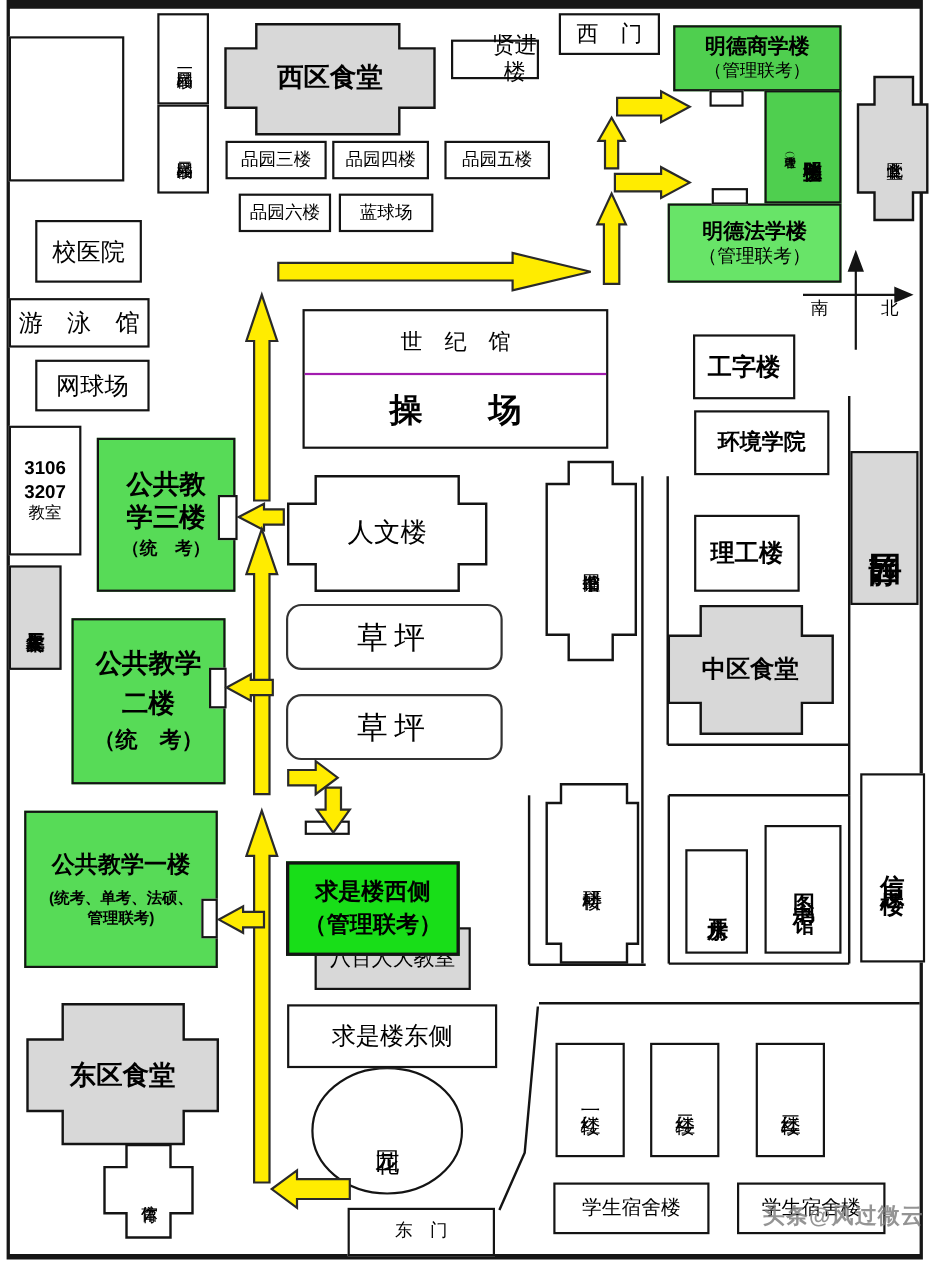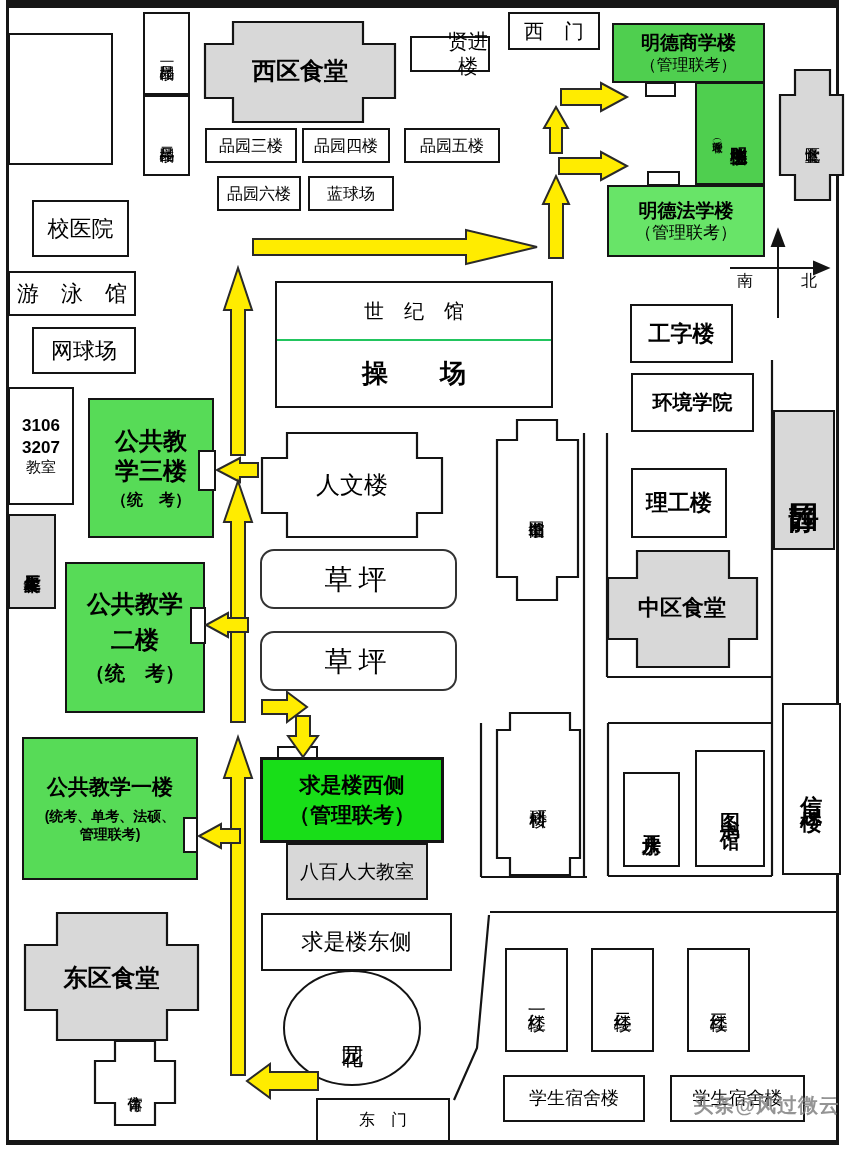--- a/index.html
+++ b/index.html
@@ -110,32 +110,32 @@
       <div class="bold" style="font-size:17px;">3106</div>
       <div class="bold" style="font-size:17px;">3207</div>
       <div style="font-size:15px;">教室</div>
     </div>
   </div>
   <div class="b gray" style="left:8px;top:514px;width:48px;height:95px;font-size:17px;">
       <span class="v bold">集天餐厅</span>
     </div>
 
   <div class="b" style="left:275px;top:281px;width:278px;height:127px;padding:0;flex-direction:column;align-items:stretch;">
-    <div style="height:56px;border-bottom:2px solid #22c55e;display:flex;align-items:center;justify-content:center;font-size:20px;">世　纪　馆</div>
-    <div class="bold" style="flex:1;display:flex;align-items:center;justify-content:center;font-size:26px;">操　　场</div>
+    <div style="height:56px;border-bottom:2px solid #a21caf;display:flex;align-items:center;justify-content:center;font-size:20px;">世　纪　馆</div>
+    <div class="bold" style="flex:1;display:flex;align-items:center;justify-content:center;font-size:30px;">操　　场</div>
   </div>
 
   <div class="b round" style="left:260px;top:549px;width:197px;height:60px;font-size:28px;letter-spacing:6px;">
       <span>草坪</span>
     </div>
   <div class="b round" style="left:260px;top:631px;width:197px;height:60px;font-size:28px;letter-spacing:6px;">
       <span>草坪</span>
     </div>
 
-  <div class="b bold" style="left:630px;top:304px;width:103px;height:59px;font-size:22px;">
+  <div class="b bold" style="left:630px;top:304px;width:93px;height:59px;font-size:22px;">
       <span>工字楼</span>
     </div>
   <div class="b bold" style="left:631px;top:373px;width:123px;height:59px;font-size:20px;">
       <span>环境学院</span>
     </div>
   <div class="b bold" style="left:631px;top:468px;width:96px;height:70px;font-size:22px;">
       <span>理工楼</span>
     </div>
   <div class="b gray bold" style="left:773px;top:410px;width:62px;height:140px;font-size:30px;">
       <span class="v">静园</span>
@@ -207,21 +207,21 @@
       <div class="bold" style="font-size:20px;margin-top:6px;">（统　考）</div>
     </div>
   </div>
   <div class="b g-mid" style="left:22px;top:737px;width:176px;height:143px;">
     <div>
       <div class="bold" style="font-size:21px;">公共教学一楼</div>
       <div class="bold" style="font-size:14px;margin-top:8px;">(统考、单考、法硕、</div>
       <div class="bold" style="font-size:14px;">管理联考)</div>
     </div>
   </div>
-  <div class="b g-bright" style="left:260px;top:757px;width:184px;height:86px;">
+  <div class="b g-bright" style="left:260px;top:783px;width:158px;height:86px;">
     <div>
       <div class="bold" style="font-size:21px;">求是楼西侧</div>
       <div class="bold" style="font-size:21px;margin-top:3px;">（管理联考）</div>
     </div>
   </div>
 
   <div class="door" style="left:645px;top:82px;width:31px;height:15px;"></div>
   <div class="door" style="left:647px;top:171px;width:33px;height:15px;"></div>
   <div class="door" style="left:198px;top:450px;width:18px;height:41px;"></div>
   <div class="door" style="left:190px;top:607px;width:16px;height:37px;"></div>

